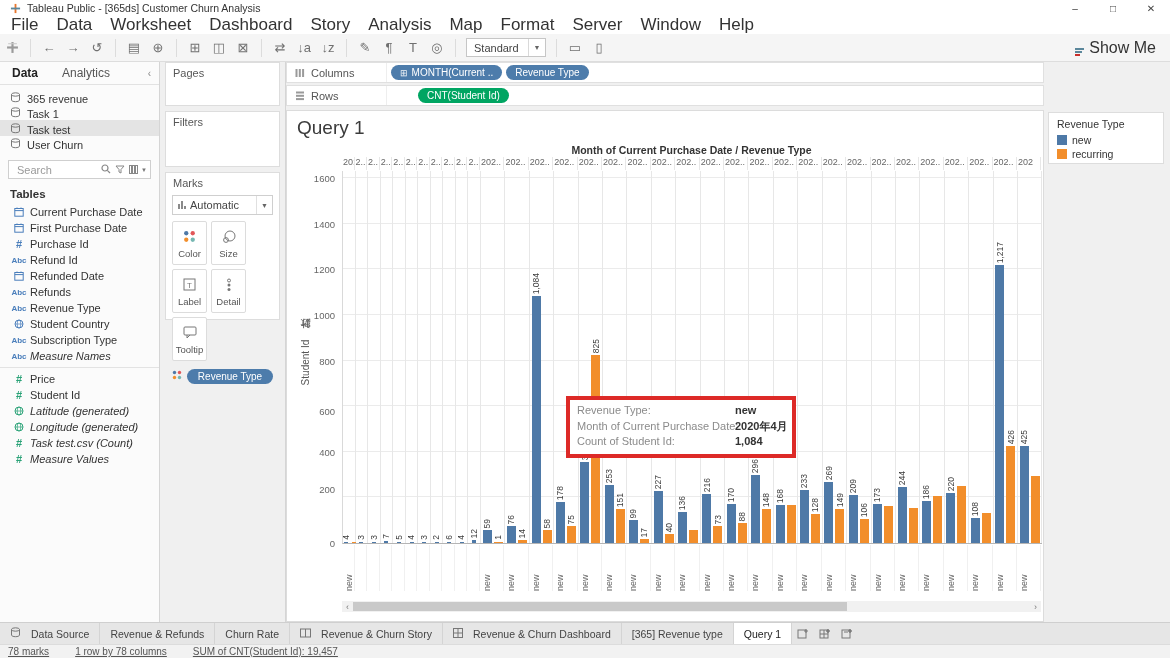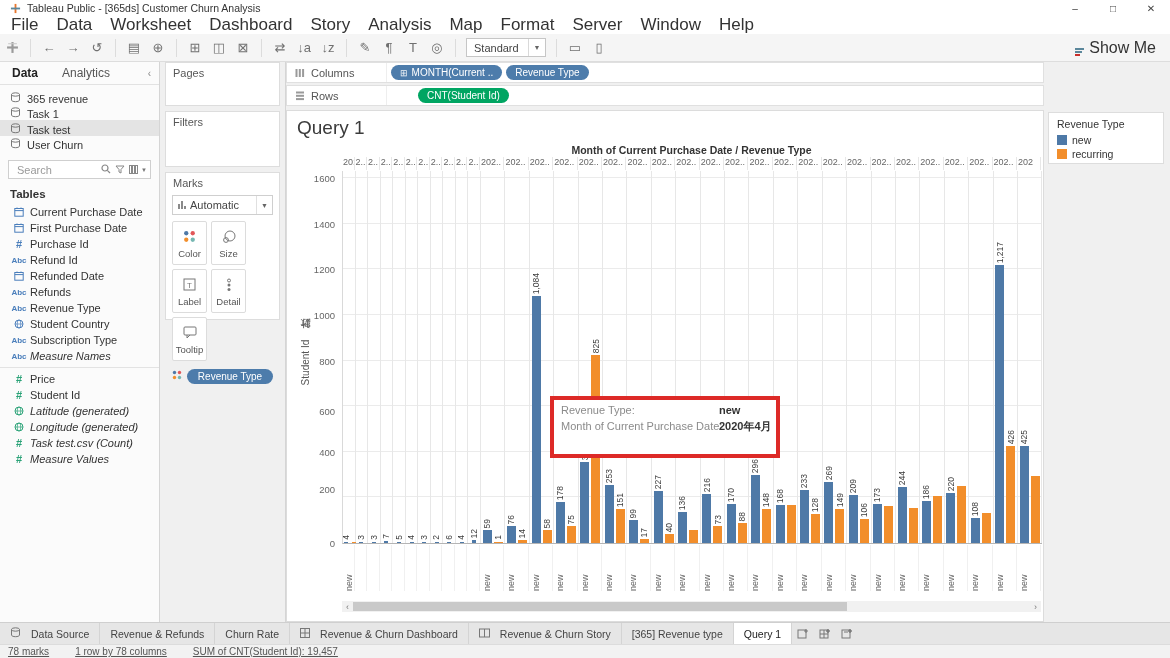--- a/index.html
+++ b/index.html
@@ -83,21 +83,21 @@
   .panel{box-sizing:border-box;border-right:1px solid #e7e7e7;display:flex;align-items:flex-end;justify-content:center;flex-shrink:0;}
   .bar-col{display:flex;flex-direction:column;align-items:center;justify-content:flex-end;}
   .bar-val{font-size:8.5px;color:#3c3c3c;margin-bottom:2px;}
   .axisrow{position:absolute;left:55px;top:434px;width:699px;height:46px;display:flex;overflow:hidden;}
   .axis-panel{box-sizing:border-box;border-right:1px solid #f0f0f0;flex-shrink:0;display:flex;justify-content:flex-start;padding-left:3px;}
   .axis-new{font-size:9px;color:#666;margin-top:2px;}
   .hscroll{position:absolute;left:55px;top:490px;width:699px;height:11px;background:#f1f1f1;display:flex;align-items:center;}
   .hs-arrow{width:11px;text-align:center;font-size:9px;color:#777;}
   .hs-thumb{position:absolute;left:11px;top:1px;width:494px;height:9px;background:#c9c9c9;}
   
-  .tooltip{left:550px;top:396px;width:230px;height:62px;background:#fff;border:4px solid #dd2a27;box-sizing:border-box;z-index:20;padding:3px 7px;}
+  .tooltip{left:566px;top:396px;width:230px;height:62px;background:#fff;border:4px solid #dd2a27;box-sizing:border-box;z-index:20;padding:3px 7px;}
   .tt-row{display:grid;grid-template-columns:158px 1fr;font-size:11px;line-height:15.5px;}
   .tt-label{color:#8b8b8b;white-space:nowrap;}
   .tt-value{color:#333;font-weight:bold;white-space:nowrap;}
   
   .legendstrip{left:1046px;top:62px;width:124px;height:560px;background:#f0f0f0;}
   .legend-card{position:absolute;left:2px;top:50px;width:116px;height:52px;background:#fff;border:1px solid #ddd;box-sizing:border-box;}
   .legend-title{font-size:10.5px;color:#333;padding:5px 8px 3px 8px;}
   .legend-item{display:flex;align-items:center;padding:1px 8px;font-size:10.5px;color:#333;}
   .legend-swatch{width:10px;height:10px;margin-right:5px;flex-shrink:0;}
   
@@ -948,20 +948,24 @@
 
   <div class="abs tooltip" id="tooltip">
       <div class="tt-row">
         <span class="tt-label">Revenue Type:</span>
         <span class="tt-value">new</span>
       </div>
       <div class="tt-row">
         <span class="tt-label">Month of Current Purchase Date:</span>
         <span class="tt-value">2020年4月</span>
       </div>
+      <div class="tt-row">
+        <span class="tt-label">Count of Student Id:</span>
+        <span class="tt-value">1,084</span>
+      </div>
     </div>
 
   <div class="abs legendstrip">
     <div class="legend-card">
       <div class="legend-title">Revenue Type</div>
       <div id="legend-items">
           <div class="legend-item">
             <span class="legend-swatch" style="background: rgb(78, 121, 167);"></span>
             <span>new</span>
           </div>
@@ -981,33 +985,33 @@
           </svg></span>
         <span>Data Source</span>
       </div>
       <div class="sheet-tab">
         <span>Revenue &amp; Refunds</span>
       </div>
       <div class="sheet-tab">
         <span>Churn Rate</span>
       </div>
       <div class="sheet-tab">
+        <span class="tab-glyph"><svg width="11" height="10" viewBox="0 0 11 10">
+            <rect x="0.5" y="1" width="10" height="8" fill="none" stroke="#777"></rect>
+            <line x1="5.5" y1="1" x2="5.5" y2="9" stroke="#777"></line>
+          </svg></span>
+        <span>Revenue &amp; Churn Story</span>
+      </div>
+      <div class="sheet-tab">
         <span class="tab-glyph"><svg width="10" height="10" viewBox="0 0 10 10">
             <rect x="0.5" y="0.5" width="9" height="9" fill="none" stroke="#777"></rect>
             <line x1="5" y1="0.5" x2="5" y2="9.5" stroke="#777"></line>
             <line x1="0.5" y1="5" x2="9.5" y2="5" stroke="#777"></line>
           </svg></span>
         <span>Revenue &amp; Churn Dashboard</span>
-      </div>
-      <div class="sheet-tab">
-        <span class="tab-glyph"><svg width="11" height="10" viewBox="0 0 11 10">
-            <rect x="0.5" y="1" width="10" height="8" fill="none" stroke="#777"></rect>
-            <line x1="5.5" y1="1" x2="5.5" y2="9" stroke="#777"></line>
-          </svg></span>
-        <span>Revenue &amp; Churn Story</span>
       </div>
       <div class="sheet-tab">
         <span>[365] Revenue type</span>
       </div>
       <div class="sheet-tab active">
         <span>Query 1</span>
       </div>
       <div class="newsheet-btns">
         <span class="ns-btn">
           <svg width="12" height="12" viewBox="0 0 12 12">

